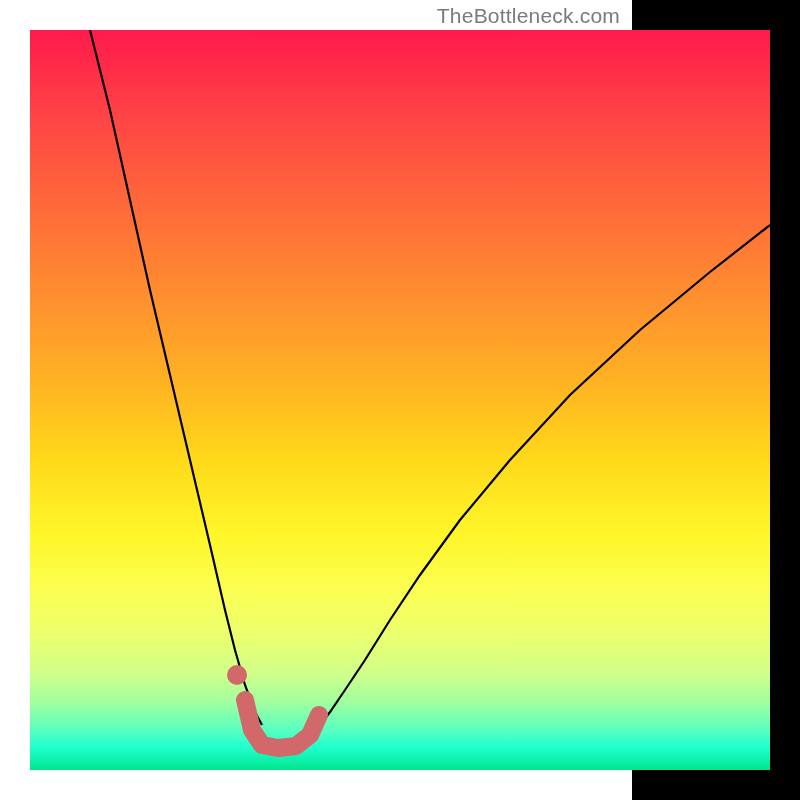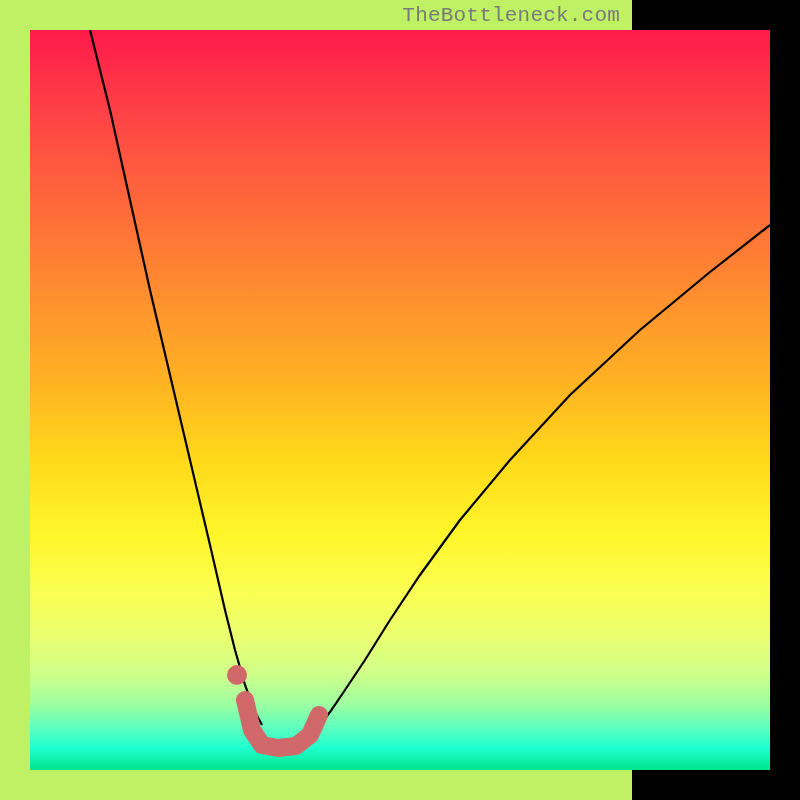--- a/index.html
+++ b/index.html
@@ -10,22 +10,21 @@
     background: #000;
     overflow: hidden;
     font-family: Arial, Helvetica, sans-serif;
   }
   .frame {
     position: absolute;
     left: 0;
     top: 0;
     width: 632px;
     height: 800px;
-    background: #bef264;
-    font-family: Liberation Mono, monospace;
+    background: #ffffff;
   }
   .plot {
     position: absolute;
     left: 30px;
     top: 30px;
     width: 740px;
     height: 740px;
     background: linear-gradient(
       to bottom,
       #ff1a4b 0%,

